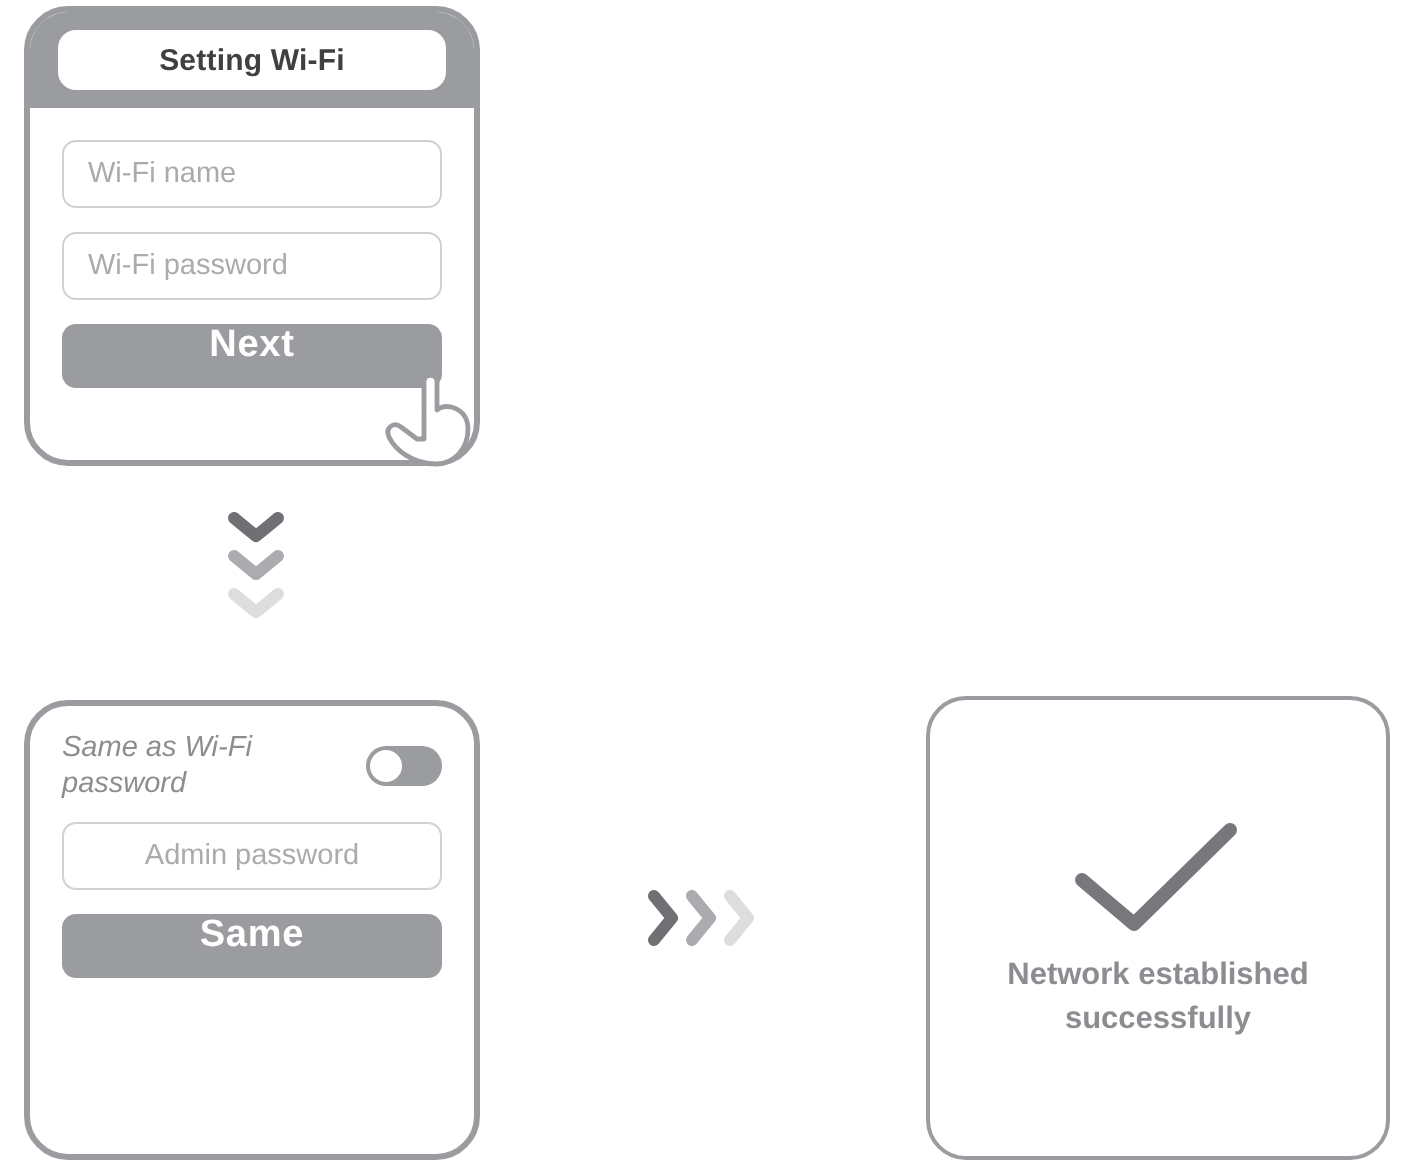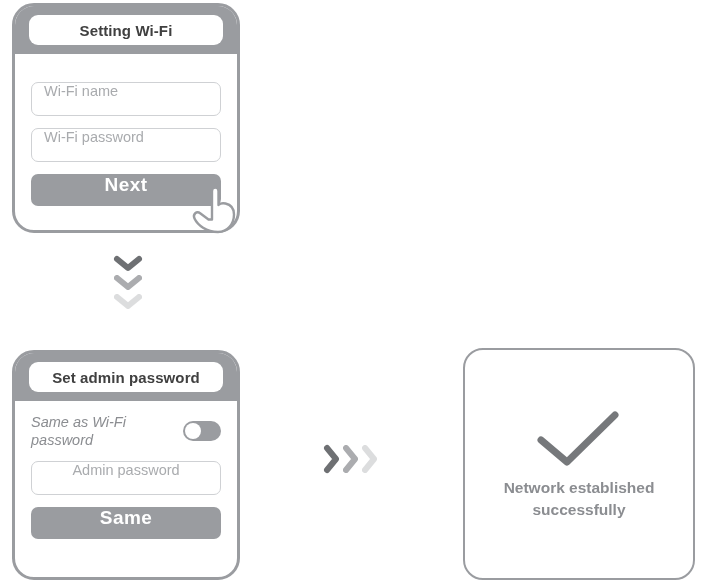--- a/index.html
+++ b/index.html
@@ -56,23 +56,23 @@
     box-sizing: border-box;
   }
 
   
   .text-field {
     height: 34px;
     border: 1.6px solid #cfd1d4;
     border-radius: 7px;
     background: #ffffff;
     display: flex;
+    align-items: center;
     box-sizing: border-box;
     margin-bottom: 12px;
-    margin-top: 12px;
   }
   .text-field.left  { justify-content: flex-start; padding-left: 12px; }
   .text-field.center{ justify-content: center; }
   .placeholder {
     color: #a9abae;
     font-size: 14.5px;
     white-space: nowrap;
   }
 
   
@@ -252,25 +252,20 @@
   <svg class="chev" width="30" height="17" viewBox="0 0 30 17" style="opacity:0.72">
     <path d="M4 4 L15 13 L26 4" fill="none" stroke="#8b8d91" stroke-width="6" stroke-linecap="round" stroke-linejoin="round"></path>
   </svg>
   <svg class="chev" width="30" height="17" viewBox="0 0 30 17" style="opacity:0.42">
     <path d="M4 4 L15 13 L26 4" fill="none" stroke="#aeb0b3" stroke-width="6" stroke-linecap="round" stroke-linejoin="round"></path>
   </svg>
 </div>
 
 <div class="device-card" id="card-admin">
 
-  <div class="card-header">
-    <div class="card-header-plate">
-      <span class="card-title">Set admin password</span>
-    </div>
-  </div>
 
   <div class="card-body">
 
     <div class="toggle-row">
       <span class="toggle-label">Same as Wi-Fi password</span>
       <div class="toggle-switch">
         <div class="knob"></div>
       </div>
     </div>
 

